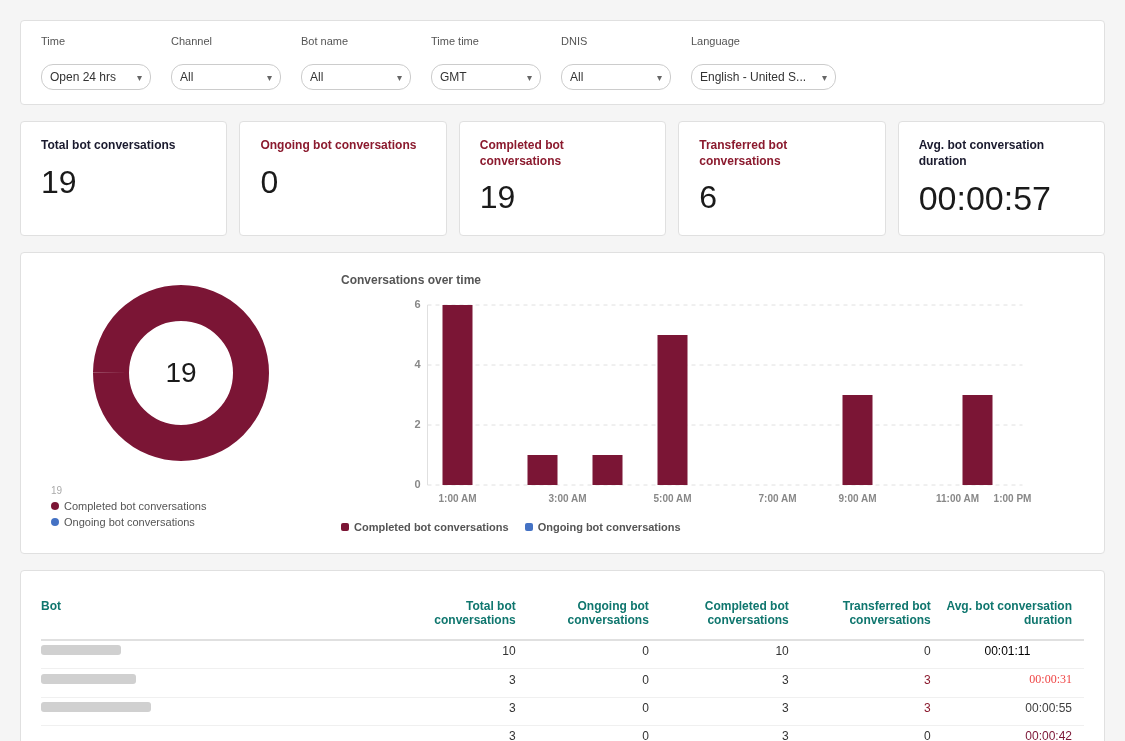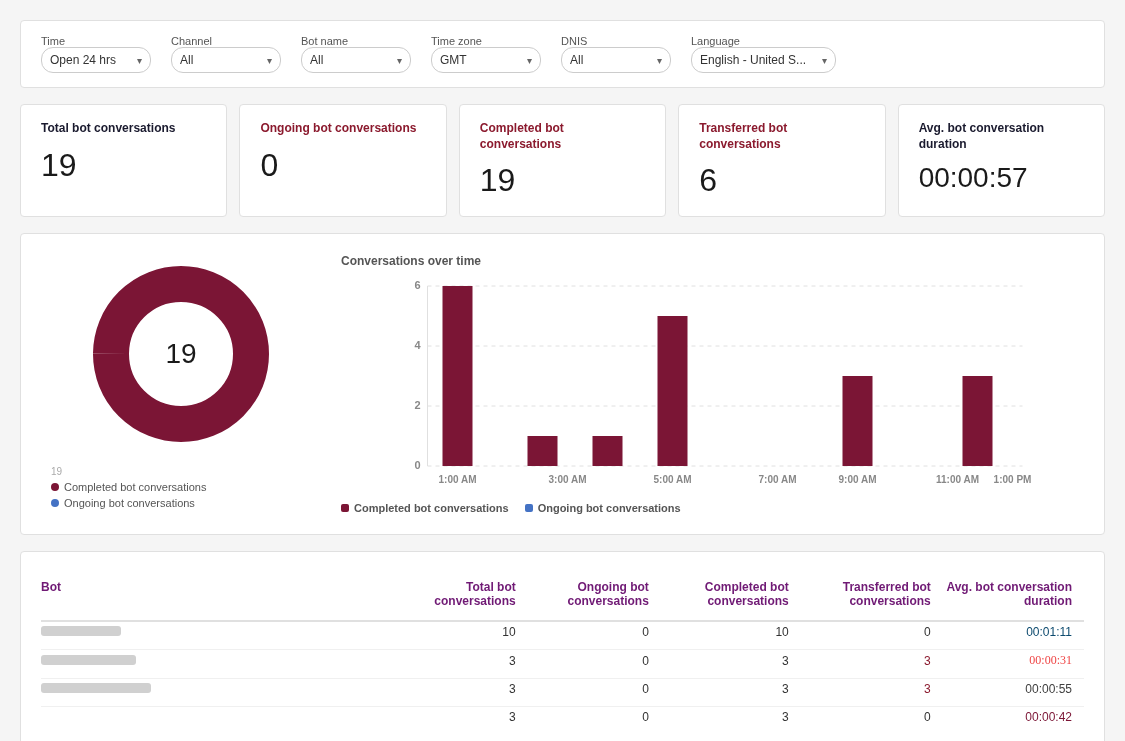--- a/index.html
+++ b/index.html
@@ -23,21 +23,21 @@
       border-radius: 4px;
       padding: 14px 20px;
       display: flex;
       gap: 20px;
       align-items: flex-end;
       margin-bottom: 16px;
     }
     .filter-group {
       display: flex;
       flex-direction: column;
-      gap: 0;
+      gap: 17px;
     }
     .filter-label {
       font-size: 11px;
       color: #555;
       font-weight: 500;
     }
     .filter-select {
       display: flex;
       align-items: center;
       border: 1px solid #ccc;
@@ -193,21 +193,21 @@
       padding: 20px;
     }
     .data-table {
       width: 100%;
       border-collapse: collapse;
     }
     .data-table th {
       text-align: left;
       font-size: 12px;
       font-weight: 600;
-      color: #701a75;
+      color: #0f766e;
       padding: 8px 12px 12px 0;
       border-bottom: 2px solid #e0e0e0;
       vertical-align: top;
     }
     .data-table th:not(:first-child) {
       text-align: right;
     }
     .data-table td {
       padding: 3px 12px 10px 0;
       font-size: 12px;
@@ -251,21 +251,21 @@
       </div>
     </div>
     <div class="filter-group">
       <span class="filter-label">Bot name</span>
       <div class="filter-select">
         <span>All</span>
         <span class="chevron">▾</span>
       </div>
     </div>
     <div class="filter-group">
-      <span class="filter-label">Time zone</span>
+      <span class="filter-label">Time time</span>
       <div class="filter-select">
         <span>GMT</span>
         <span class="chevron">▾</span>
       </div>
     </div>
     <div class="filter-group">
       <span class="filter-label">DNIS</span>
       <div class="filter-select">
         <span>All</span>
         <span class="chevron">▾</span>
@@ -292,21 +292,21 @@
     <div class="stat-card">
       <span class="stat-card-label">Completed bot conversations</span>
       <span class="stat-card-value">19</span>
     </div>
     <div class="stat-card">
       <span class="stat-card-label">Transferred bot conversations</span>
       <span class="stat-card-value">6</span>
     </div>
     <div class="stat-card">
       <span class="stat-card-label dark">Avg. bot conversation duration</span>
-      <span class="stat-card-value" style="font-size:28px;">00:00:57</span>
+      <span class="stat-card-value" style="font-size:34px;">00:00:57</span>
     </div>
   </div>
 
   <div class="charts-section">
 
     <div class="donut-container">
       <div class="donut-wrap">
         <svg viewBox="0 0 200 200">
 
           <circle cx="100" cy="100" r="70" fill="none" stroke="#7b1535" stroke-width="36" stroke-dasharray="439.82 0" stroke-dashoffset="109.96" transform="rotate(-90 100 100)"></circle>
@@ -391,21 +391,21 @@
           <th><span>Avg. bot conversation duration</span></th>
         </tr>
       </thead>
       <tbody id="table-body">
       <tr>
             <td><span class="bot-name-placeholder" style="width: 80px;"></span></td>
             <td>10</td>
             <td>0</td>
             <td>10</td>
             <td>0</td>
-            <td style="color: #0c4a6e;">00:01:11</td>
+            <td style="color: #000000; text-align: center;">00:01:11</td>
           </tr>
           <tr>
             <td><span class="bot-name-placeholder" style="width: 95px;"></span></td>
             <td>3</td>
             <td>0</td>
             <td>3</td>
             <td class="red-val">3</td>
             <td style="color: #ef4444; font-family: Liberation Serif, serif;">00:00:31</td>
           </tr>
           <tr>

